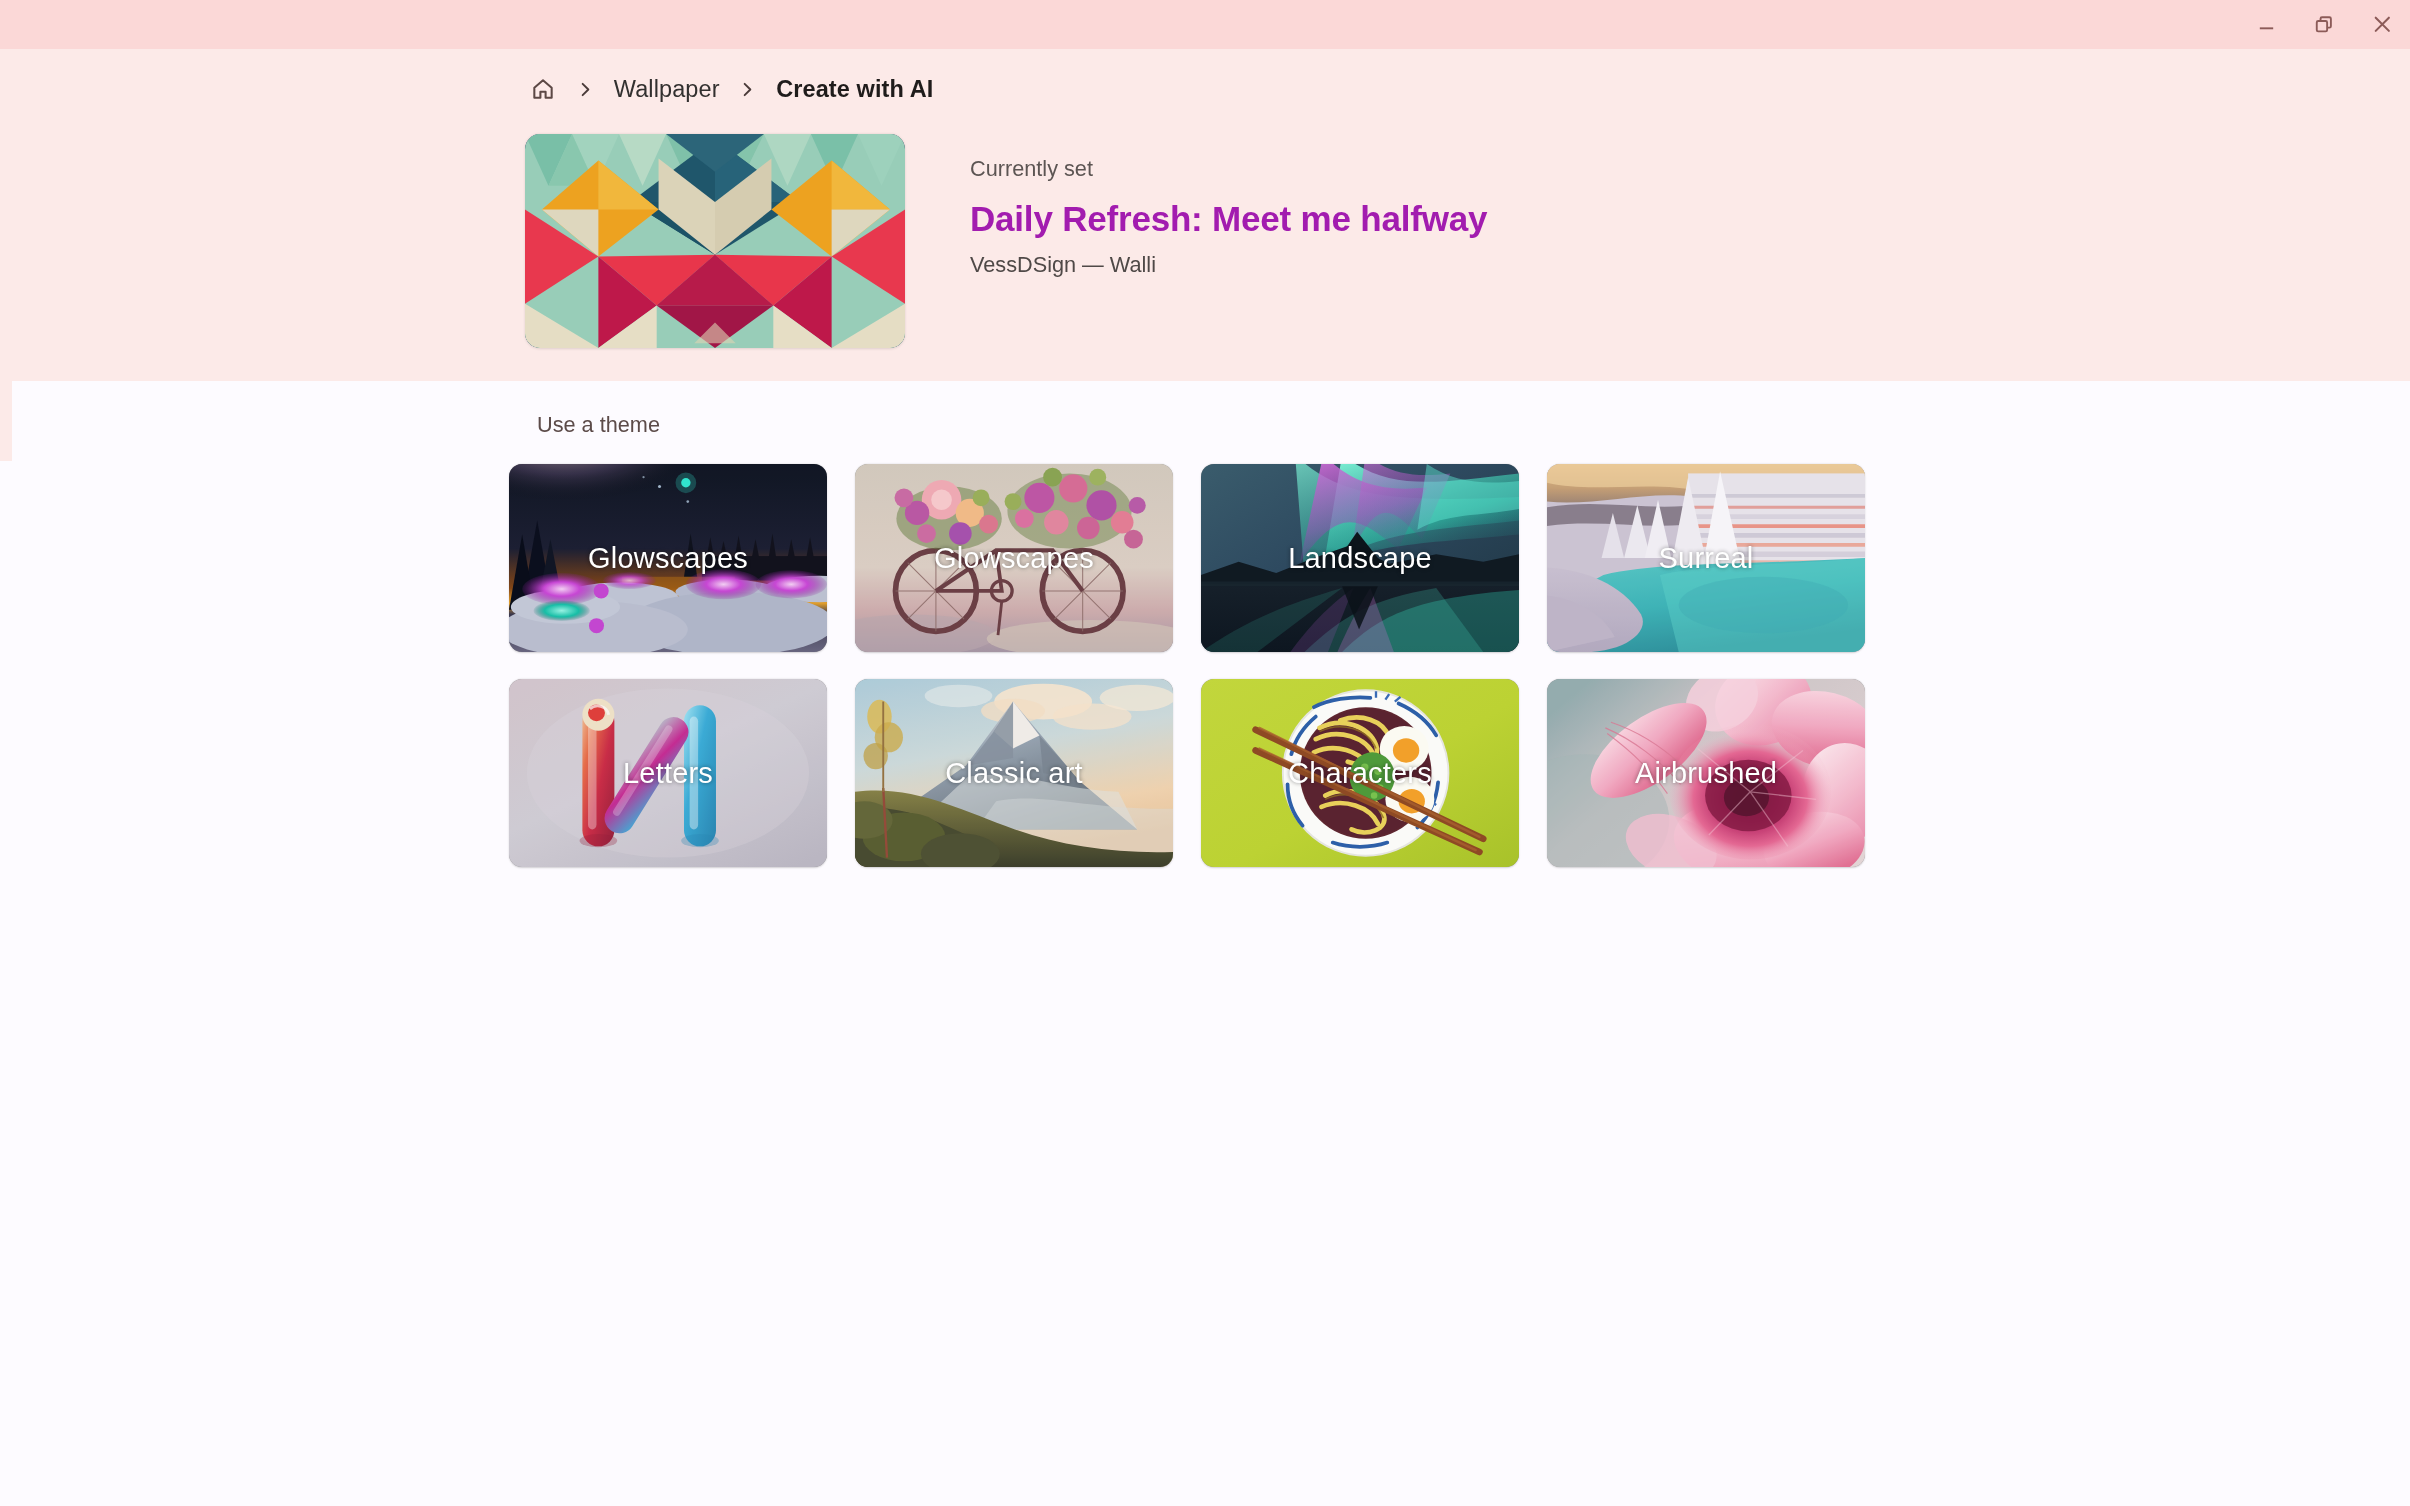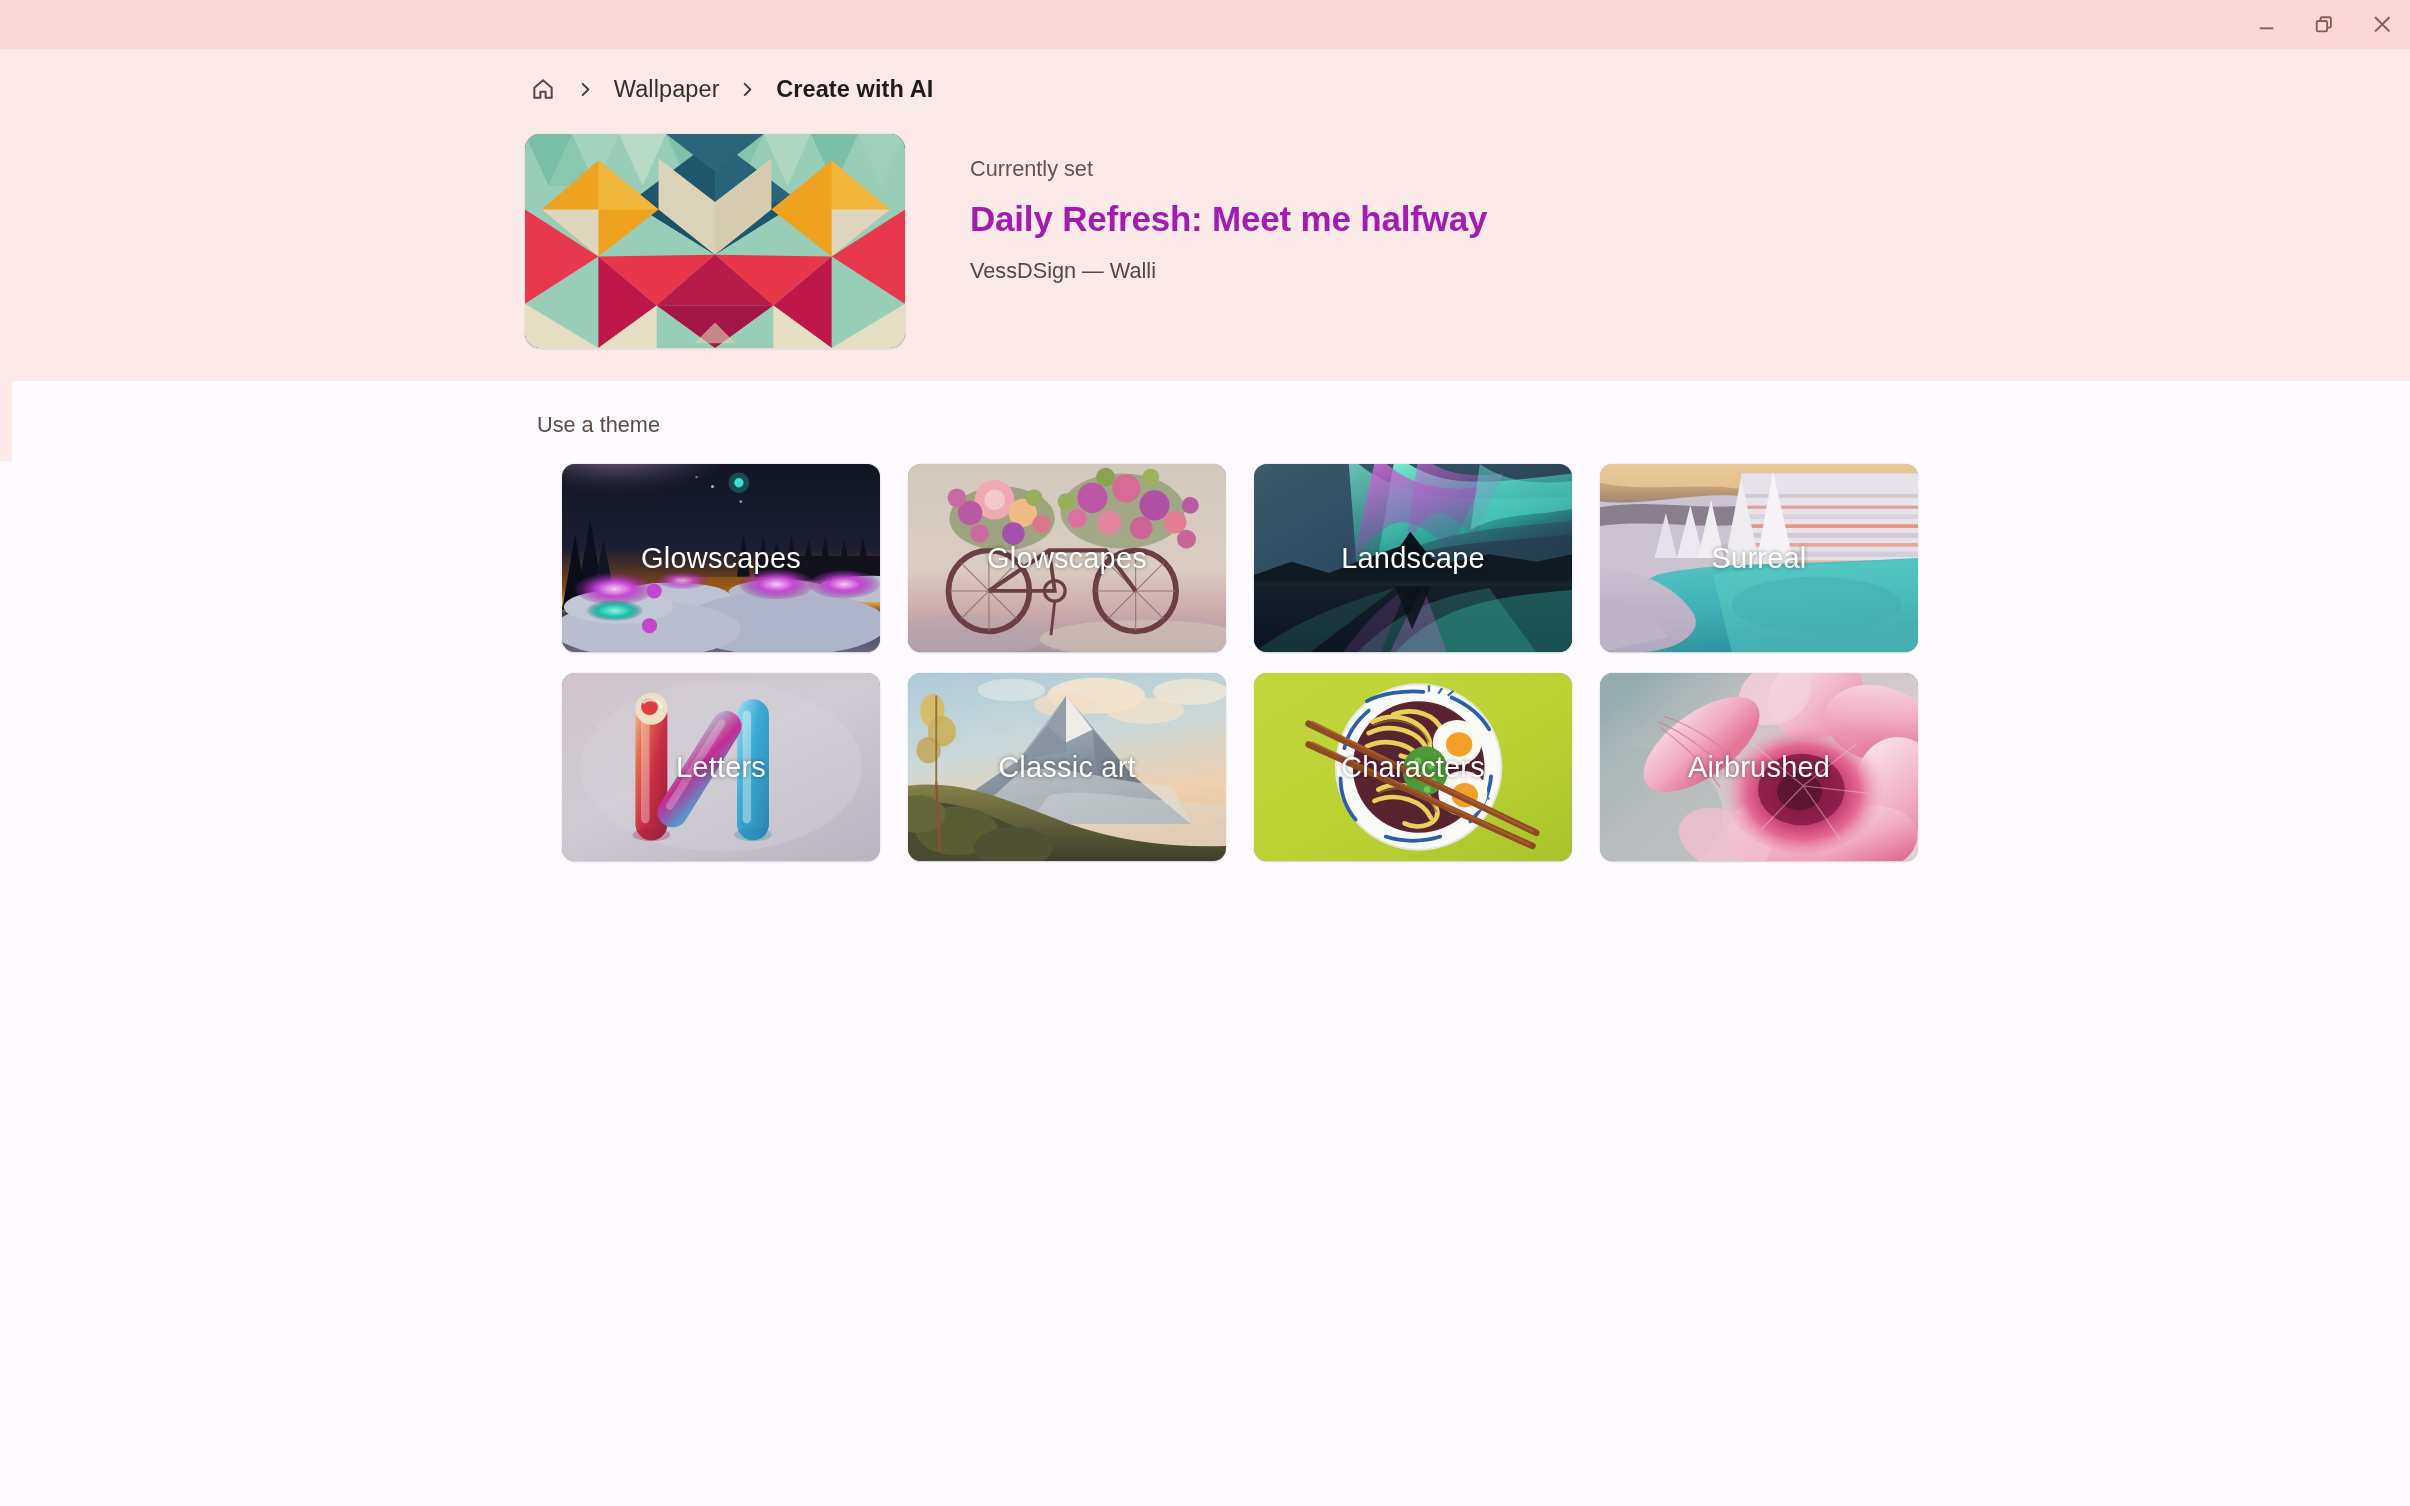--- a/index.html
+++ b/index.html
@@ -63,37 +63,37 @@
     box-shadow:0 0.9px 2.8px rgba(0,0,0,.12);
   }
   .thumb svg{ display:block; width:100%; height:100%; }
 
   .meta{ padding-top:21px; }
   .meta-label{ font-size:21.7px; color:#5C5553; line-height:1.3; }
   .meta-title{
     font-size:35px; font-weight:700; color:#a21caf;
     margin-top:14px; line-height:1.25; letter-spacing:-0.2px;
   }
-  .meta-sub{ font-size:21.7px; color:#4F4947; margin-top:17px; }
+  .meta-sub{ font-size:21.7px; color:#4F4947; margin-top:11px; }
 
   
   .content{
     position:absolute; top:381px; left:0; width:2411px; height:1436px;
     background:#FDFBFF;
     margin-left:12px;
   }
   .section-label{
     position:absolute; left:525px; top:31px;
     font-size:21.7px; color:#5C4B49;
   }
   .grid{
-    position:absolute; left:550px; top:83px;
+    position:absolute; left:497px; top:83px;
     display:grid;
     grid-template-columns:repeat(4,318px);
-    gap:21px 28px;
+    gap:27px 28px;
   }
   .card{
     width:318px; height:188px;
     border-radius:13px; overflow:hidden;
     position:relative; cursor:pointer;
     background:#8d8d8d;
     box-shadow:0 0.9px 1.9px rgba(0,0,0,.18);
   }
   .card .art{ position:absolute; inset:0; }
   .card .art svg{ display:block; width:100%; height:100%; }

